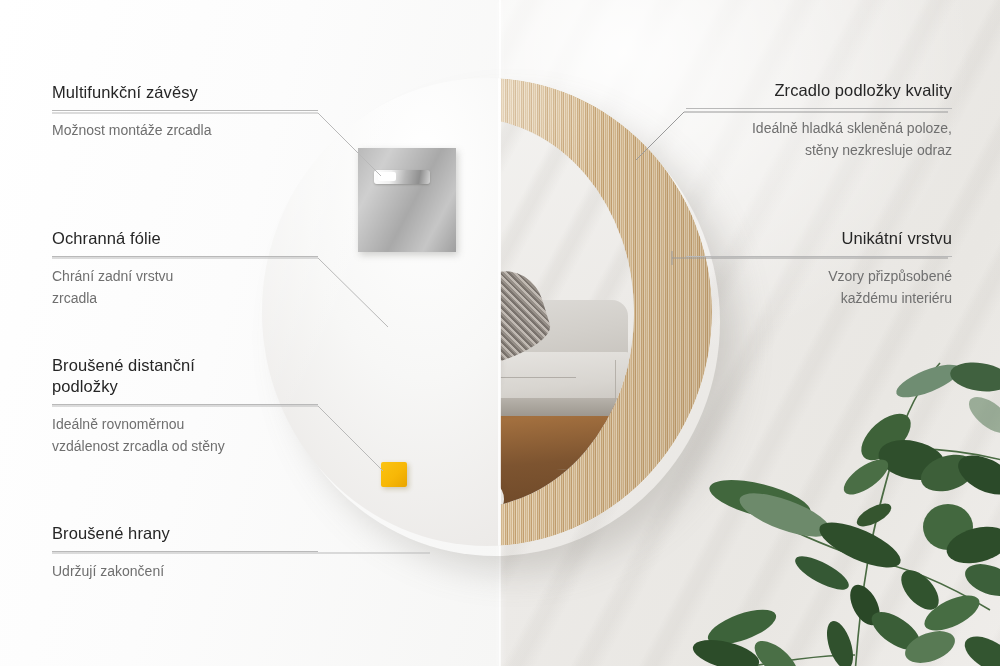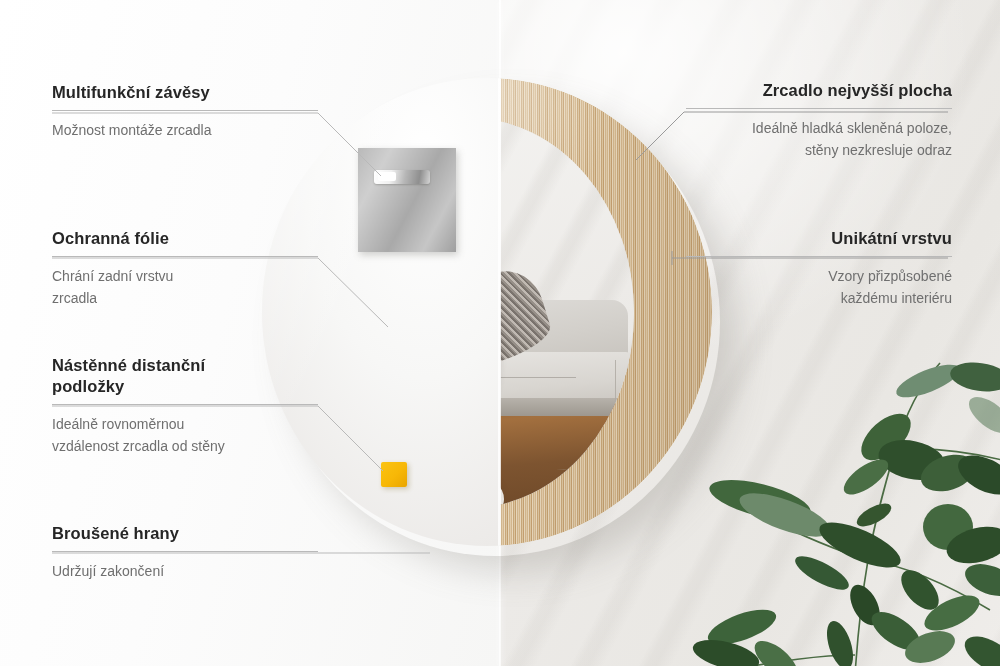--- a/index.html
+++ b/index.html
@@ -193,21 +193,21 @@
   .spacer-pad{
     position:absolute;left:381px;top:462px;width:26px;height:25px;
     background:linear-gradient(135deg,#fbc412 0%,#f7b706 55%,#e9a500 100%);
     border-radius:2px;
     box-shadow:2px 2px 5px rgba(130,110,40,.30);
   }
 
   
   .callout{position:absolute;}
   .callout .title{
-    font-weight:bold;font-size:16.5px;color:#262626;line-height:1.28;
+    font-weight:normal;font-size:16.5px;color:#262626;line-height:1.28;
     letter-spacing:.1px;margin:0;
   }
   .callout .rule{
     height:1px;background:#b9b9b9;margin:7px 0 9px 0;width:100%;
   }
   .callout .desc{
     font-size:14px;color:#6f6f6f;line-height:1.55;margin:0;font-weight:400;
   }
   .callout.left{left:52px;width:266px;text-align:left;}
   .callout.right{width:266px;text-align:right;}
@@ -300,35 +300,35 @@
   </div>
 
   <div class="callout left" id="c2">
     <p class="title">Ochranná fólie</p>
     <div class="rule"></div>
     <p class="desc">Chrání zadní vrstvu</p>
     <p class="desc">zrcadla</p>
   </div>
 
   <div class="callout left" id="c3">
-    <p class="title">Nástěnné distanční</p>
+    <p class="title">Broušené distanční</p>
     <p class="title">podložky</p>
     <div class="rule"></div>
     <p class="desc">Ideálně rovnoměrnou</p>
     <p class="desc">vzdálenost zrcadla od stěny</p>
   </div>
 
   <div class="callout left" id="c4">
     <p class="title">Broušené hrany</p>
     <div class="rule"></div>
     <p class="desc">Udržují zakončení</p>
   </div>
 
   <div class="callout right" id="c5">
-    <p class="title">Zrcadlo nejvyšší plocha</p>
+    <p class="title">Zrcadlo podložky kvality</p>
     <div class="rule"></div>
     <p class="desc">Ideálně hladká skleněná poloze,</p>
     <p class="desc">stěny nezkresluje odraz</p>
   </div>
 
   <div class="callout right" id="c6">
     <p class="title">Unikátní vrstvu</p>
     <div class="rule"></div>
     <p class="desc">Vzory přizpůsobené</p>
     <p class="desc">každému interiéru</p>

